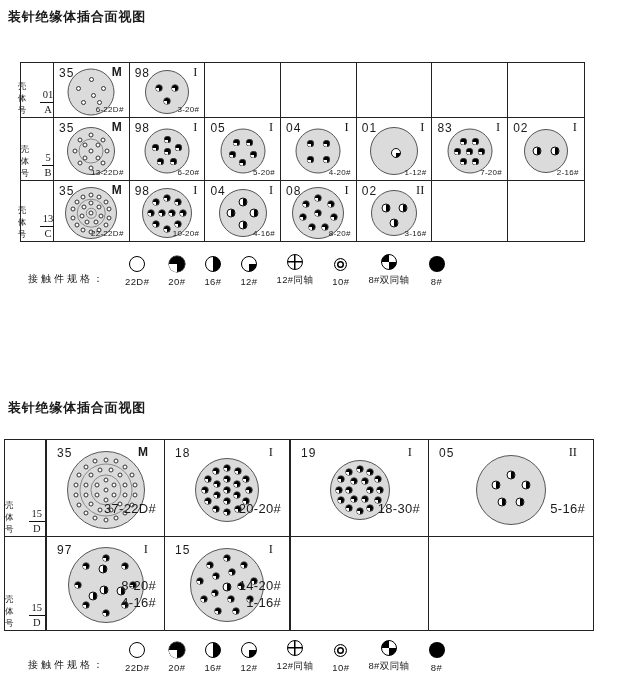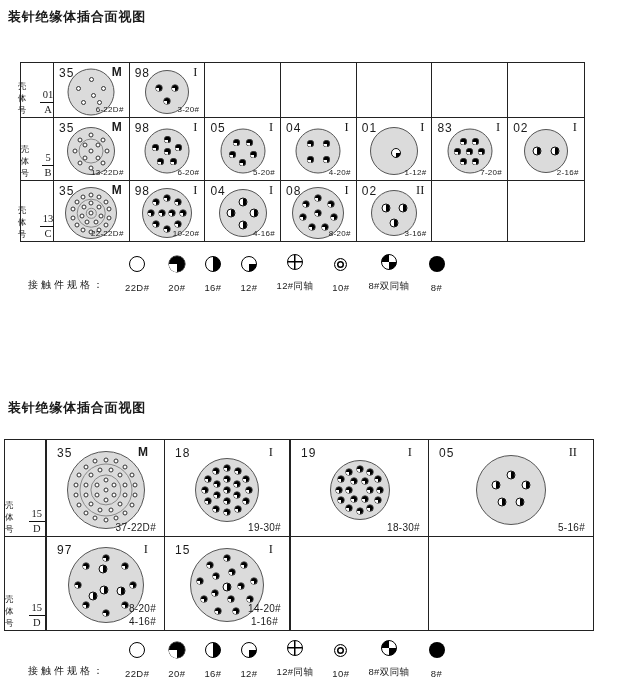--- a/index.html
+++ b/index.html
@@ -40,26 +40,26 @@
   .pin { position:absolute; border-radius:50%; transform:translate(-50%,-50%); }
   .pin.o { width:5px; height:5px; background:#fdfdfd; border:1px solid #333; }
   .pin.p { width:6px; height:6px; box-shadow:0 0 0 .5px #000;
     background:conic-gradient(#000 0 180deg,#fff 180deg 270deg,#000 270deg 360deg); }
   .pin.h { width:9px; height:9px; border:1px solid #111;
     background:conic-gradient(#000 0 180deg,#fff 180deg 360deg); }
   .pin.q { width:10px; height:10px; border:1px solid #111;
     background:conic-gradient(#fff 0 90deg,#000 90deg 180deg,#fff 180deg 360deg); }
   .caption { position:absolute; right:5px; bottom:2px; font-size:8px; line-height:1.3;
     text-align:right; letter-spacing:.3px; white-space:nowrap; }
-  #t2 .caption { right:8px; bottom:2px; font-size:10px;text-align:center; }
+  #t2 .caption { right:8px; bottom:18px; font-size:13px; }
 
   
   .legend { position:absolute; display:flex; align-items:flex-end; gap:19px; }
   .lg-label { font-size:10px; letter-spacing:3px; padding-bottom:1px; white-space:nowrap; }
-  .lg-item { display:flex; flex-direction:column; align-items:center; gap:10px; }
+  .lg-item { display:flex; flex-direction:column; align-items:center; gap:4px; }
   .lg-name { font-size:9.5px; letter-spacing:.4px; white-space:nowrap; }
   .lg-sym { width:16px; height:16px; border-radius:50%; }
   .sym-open   { background:#fff; border:1.6px solid #000; }
   .sym-s20    { background:conic-gradient(#000 0 180deg,#fff 180deg 270deg,#000 270deg 360deg);
                 box-shadow:0 0 0 .5px #000; }
   .sym-s16    { border:1px solid #000; background:conic-gradient(#000 0 180deg,#fff 180deg 360deg); }
   .sym-s12    { border:1px solid #000; background:conic-gradient(#fff 0 90deg,#000 90deg 180deg,#fff 180deg 360deg); }
   .sym-coax12 { border:1.6px solid #000;
                 background:linear-gradient(#000,#000) 50% 50%/100% 1.5px no-repeat,
                            linear-gradient(#000,#000) 50% 50%/1.5px 100% no-repeat,#fff; }
@@ -440,21 +440,21 @@
         <div class="pin p" style="left: 81.1769%; top: 68%;"></div>
         <div class="pin p" style="left: 68%; top: 81.1769%;"></div>
         <div class="pin p" style="left: 50%; top: 86%;"></div>
         <div class="pin p" style="left: 32%; top: 81.1769%;"></div>
         <div class="pin p" style="left: 18.8231%; top: 68%;"></div>
         <div class="pin p" style="left: 14%; top: 50%;"></div>
         <div class="pin p" style="left: 18.8231%; top: 32%;"></div>
         <div class="pin p" style="left: 32%; top: 18.8231%;"></div>
       </div>
       <div class="caption">
-        <div>19-30#</div>
+        <div>20-20#</div>
       </div>
     </div>
     <div class="cell">
       <div class="code">19</div>
       <div class="mark roman">I</div>
       <div class="face" style="width: 60px; height: 60px;">
         <div class="pin p" style="left: 59%; top: 34.4115%;"></div>
         <div class="pin p" style="left: 68%; top: 50%;"></div>
         <div class="pin p" style="left: 59%; top: 65.5885%;"></div>
         <div class="pin p" style="left: 41%; top: 65.5885%;"></div>

